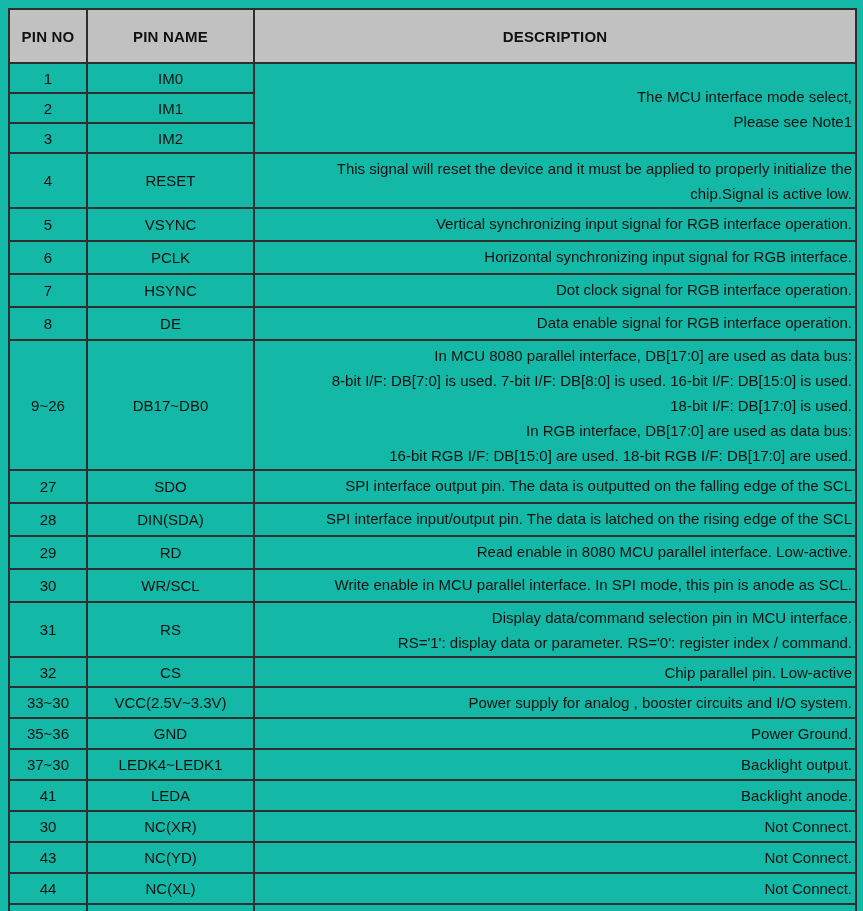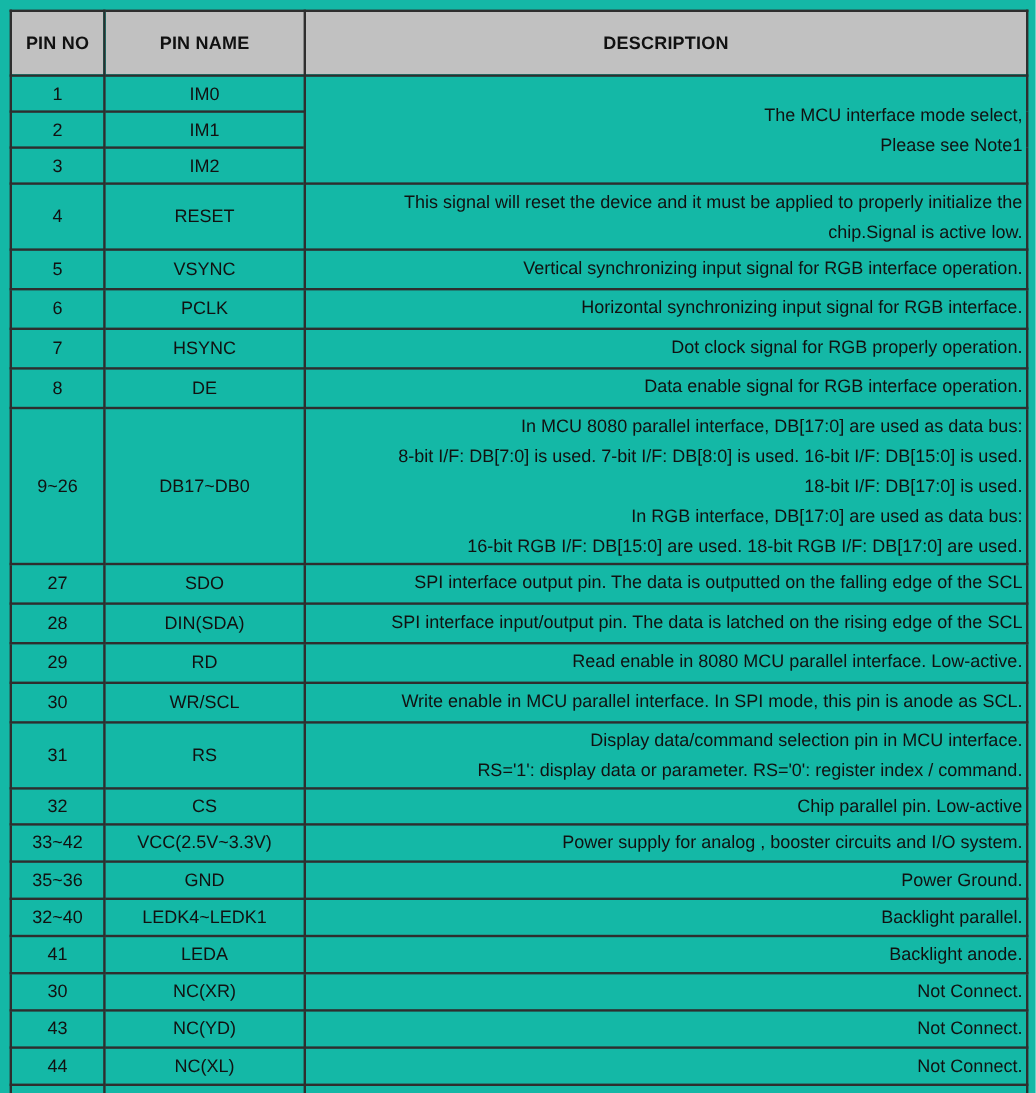--- a/index.html
+++ b/index.html
@@ -112,21 +112,21 @@
       <td class="c-pin">6</td>
       <td class="c-name">PCLK</td>
       <td class="c-desc">
         <div class="dline">Horizontal synchronizing input signal for RGB interface.</div>
       </td>
     </tr>
     <tr class="r33">
       <td class="c-pin">7</td>
       <td class="c-name">HSYNC</td>
       <td class="c-desc">
-        <div class="dline">Dot clock signal for RGB properly operation.</div>
+        <div class="dline">Dot clock signal for RGB interface operation.</div>
       </td>
     </tr>
     <tr class="r33">
       <td class="c-pin">8</td>
       <td class="c-name">DE</td>
       <td class="c-desc">
         <div class="dline">Data enable signal for RGB interface operation.</div>
       </td>
     </tr>
 
@@ -181,38 +181,38 @@
     </tr>
 
     <tr class="r30">
       <td class="c-pin">32</td>
       <td class="c-name">CS</td>
       <td class="c-desc">
         <div class="dline">Chip parallel pin. Low-active</div>
       </td>
     </tr>
     <tr class="r31">
-      <td class="c-pin">33~42</td>
+      <td class="c-pin">33~30</td>
       <td class="c-name">VCC(2.5V~3.3V)</td>
       <td class="c-desc">
         <div class="dline">Power supply for analog , booster circuits and I/O system.</div>
       </td>
     </tr>
     <tr class="r31">
       <td class="c-pin">35~36</td>
       <td class="c-name">GND</td>
       <td class="c-desc">
         <div class="dline">Power Ground.</div>
       </td>
     </tr>
     <tr class="r31">
-      <td class="c-pin">32~40</td>
+      <td class="c-pin">37~30</td>
       <td class="c-name">LEDK4~LEDK1</td>
       <td class="c-desc">
-        <div class="dline">Backlight parallel.</div>
+        <div class="dline">Backlight output.</div>
       </td>
     </tr>
     <tr class="r31">
       <td class="c-pin">41</td>
       <td class="c-name">LEDA</td>
       <td class="c-desc">
         <div class="dline">Backlight anode.</div>
       </td>
     </tr>
     <tr class="r31">

